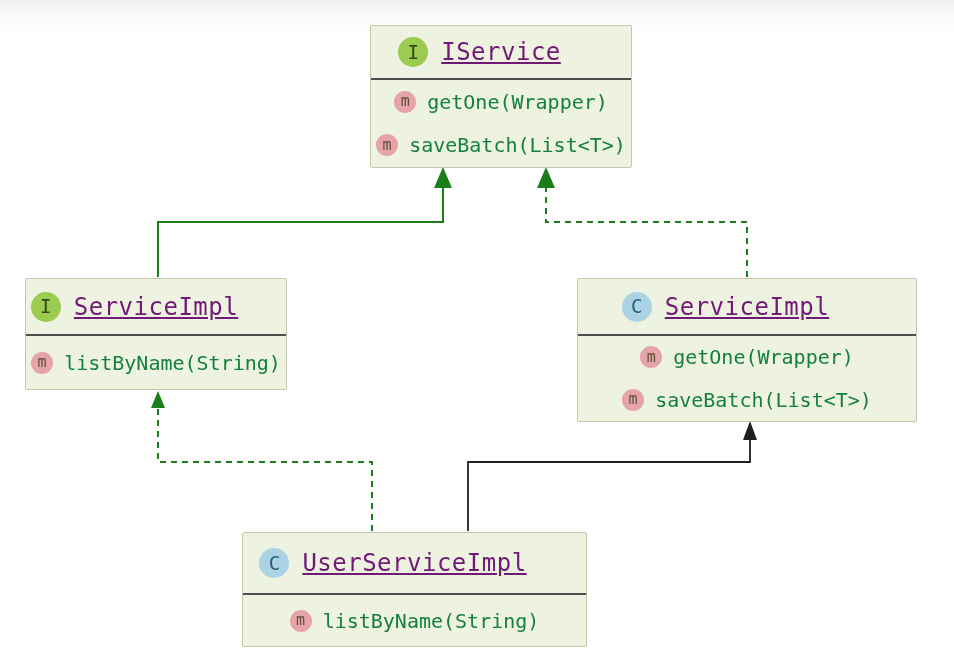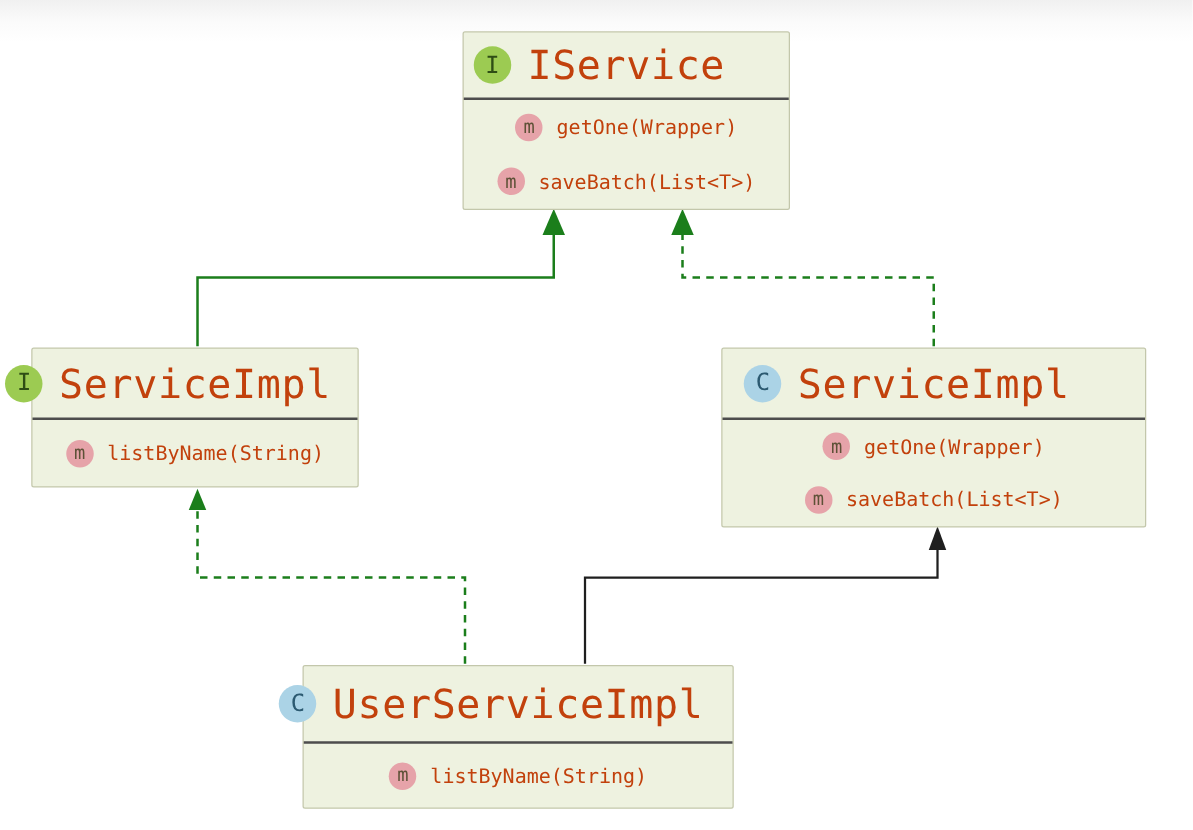--- a/index.html
+++ b/index.html
@@ -30,24 +30,25 @@
     display: flex;
     align-items: center;
     justify-content: center;
     position: relative;
   }
   .title-wrap {
     position: relative;
     display: inline-block;
   }
   .title {
-    font-size: 32px;
-    color: #c2410c;
+    font-size: 24px;
+    color: #701a75;
     letter-spacing: 0.5px;
     white-space: nowrap;
+    text-decoration: underline;
   }
   .hdr-badge {
     position: absolute;
     right: 100%;
     margin-right: 13px;
     top: 50%;
     transform: translateY(-50%);
     width: 30px; height: 30px;
     border-radius: 50%;
     display: flex; align-items: center; justify-content: center;
@@ -74,22 +75,22 @@
     width: 22px; height: 22px;
     border-radius: 50%;
     background: #e6a3a9;
     color: #5e5137;
     display: flex; align-items: center; justify-content: center;
     font-size: 15px;
     line-height: 1;
     flex: 0 0 22px;
   }
   .method-label {
-    font-size: 16px;
-    color: #c2410c;
+    font-size: 20px;
+    color: #15803d;
   }
 </style>
 </head>
 <body>
 
 <div class="canvas">
 
   <svg class="edges" viewBox="0 0 954 664">
 
     <g>

